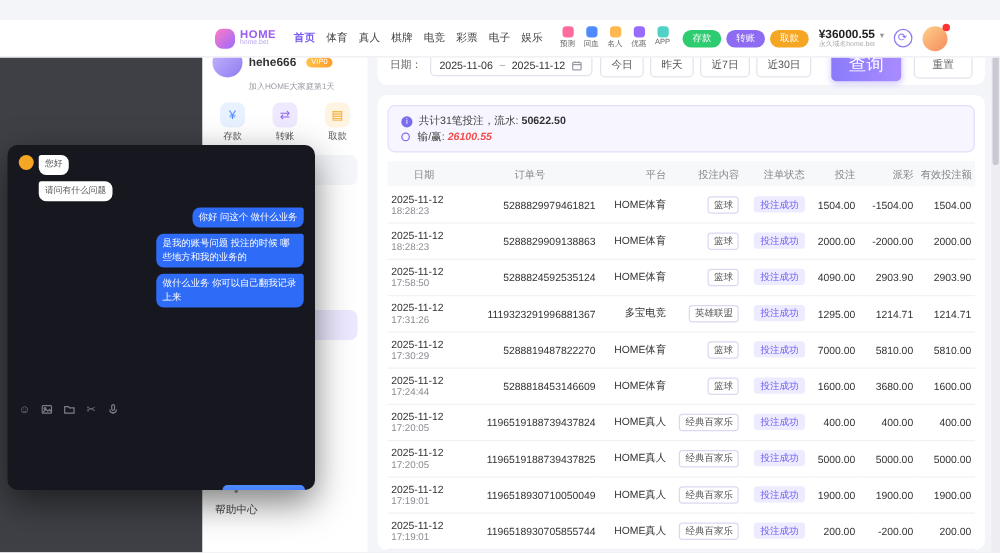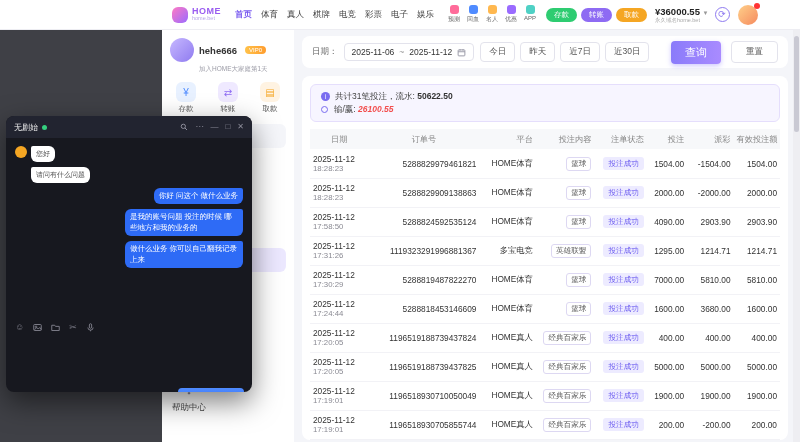--- a/index.html
+++ b/index.html
@@ -1,20 +1,20 @@
 <!DOCTYPE html>
 <html><head>
 <meta charset="utf-8">
 <style>
   html,body{margin:0;padding:0;background:#e9e9ee;}
   *{box-sizing:border-box;font-family:"Liberation Sans","DejaVu Sans",sans-serif;}
   .screen{position:relative;width:800px;height:442px;overflow:hidden;background:#f4f5f9;}
 
   
-  .top-header{position:absolute;top:0;left:0;right:0;height:30px;background:#fff;border-bottom:1px solid #ededf2;display:flex;align-items:center;z-index:10;}
+  .top-header{position:absolute;top:16px;left:0;right:0;height:30px;background:#fff;border-bottom:1px solid #ededf2;display:flex;align-items:center;z-index:10;}
   .logo{display:flex;align-items:center;gap:4px;margin-left:172px;}
   .logo-mark{width:16px;height:16px;border-radius:6px;background:linear-gradient(135deg,#ff7ac3,#9a6bff);}
   .logo-text{display:flex;flex-direction:column;line-height:1;}
   .logo-title{font-size:9px;font-weight:bold;color:#9a5cf0;letter-spacing:.5px;}
   .logo-sub{font-size:5.5px;color:#b7a7e8;}
   .nav{display:flex;gap:9px;margin-left:14px;}
   .nav-item{font-size:8.5px;color:#444;cursor:pointer;white-space:nowrap;}
   .nav-item.active{color:#7a5cf0;font-weight:bold;}
   .quick-links{display:flex;gap:7px;margin-left:14px;}
   .qlink{display:flex;flex-direction:column;align-items:center;gap:1px;cursor:pointer;}
@@ -79,21 +79,21 @@
 
   
   .main{position:absolute;left:294px;top:30px;right:8px;bottom:0;padding:6px 4px 0 8px;}
   .filter-card{background:#fff;border-radius:8px;height:32px;display:flex;align-items:center;gap:6px;padding:0 10px;}
   .f-label{font-size:8.5px;color:#666;white-space:nowrap;}
   .date-box{display:flex;align-items:center;gap:5px;border:1px solid #e3e3ec;border-radius:4px;padding:3px 7px;font-size:8.5px;color:#333;cursor:pointer;white-space:nowrap;}
   .date-box .sep{color:#999;}
   .date-box svg{width:9px;height:9px;stroke:#9a9aa8;fill:none;stroke-width:1.3;}
   .fq-btn{border:1px solid #e3e3ec;border-radius:4px;padding:3px 8px;font-size:8.5px;color:#555;background:#fff;cursor:pointer;white-space:nowrap;}
   .f-spacer{flex:1;}
-  .btn-search{background:linear-gradient(90deg,#8a7bfa,#a98bff);color:#fff;font-size:11px;border-radius:4px;padding:4px 14px;cursor:pointer;box-shadow:0 2px 5px rgba(138,123,250,.4);}
+  .btn-search{background:linear-gradient(90deg,#8a7bfa,#a98bff);color:#fff;font-size:14px;border-radius:4px;padding:4px 14px;cursor:pointer;box-shadow:0 2px 5px rgba(138,123,250,.4);}
   .btn-reset{background:#fff;border:1px solid #e3e3ec;color:#666;font-size:8.5px;border-radius:4px;padding:4px 14px;cursor:pointer;margin-left:4px;}
 
   .records-card{background:#fff;border-radius:8px;margin-top:8px;height:364px;padding:8px;overflow:hidden;}
   .summary{background:#f7f5ff;border:1px solid #e5defc;border-radius:6px;padding:5px 10px;font-size:8.5px;color:#444;line-height:1.55;}
   .summary .info-ic{display:inline-block;width:9px;height:9px;border-radius:50%;background:#7a6cf0;color:#fff;font-size:6.5px;line-height:9px;text-align:center;margin-right:5px;font-style:normal;}
   .summary .ring-ic{display:inline-block;width:7px;height:7px;border-radius:50%;border:1.5px solid #7a6cf0;margin-right:6px;vertical-align:-1px;}
   .summary .red{color:#f24e4e;font-weight:bold;font-style:italic;}
   .summary b{font-weight:bold;color:#333;}
 
   table.rec{width:100%;border-collapse:collapse;table-layout:fixed;margin-top:7px;}
@@ -207,36 +207,20 @@
     <div class="help-row">
       <svg viewBox="0 0 16 16">
           <circle cx="8" cy="6" r="4"></circle>
           <rect x="6" y="10" width="4" height="3" rx="1"></rect>
         </svg>
       <span class="tx">帮助中心</span>
     </div>
   </div>
 
   <div class="chat">
-    <div class="chat-header">
-      <div class="chat-contact">
-        <span>无剧始</span>
-        <span class="online-dot"></span>
-      </div>
-      <div class="chat-ctl">
-        <svg viewBox="0 0 12 12">
-            <circle cx="5" cy="5" r="3.2"></circle>
-            <line x1="7.5" y1="7.5" x2="10.5" y2="10.5"></line>
-          </svg>
-        <span>⋯</span>
-        <span>—</span>
-        <span>□</span>
-        <span>✕</span>
-      </div>
-    </div>
     <div class="chat-body" id="chat-messages">
         <div class="msg-row left">
           <div class="msg-avatar"></div>
           <div class="bubble left">您好</div>
         </div>
         <div class="msg-row left">
           <div class="msg-avatar ph"></div>
           <div class="bubble left">请问有什么问题</div>
         </div>
         <div class="msg-row right">

